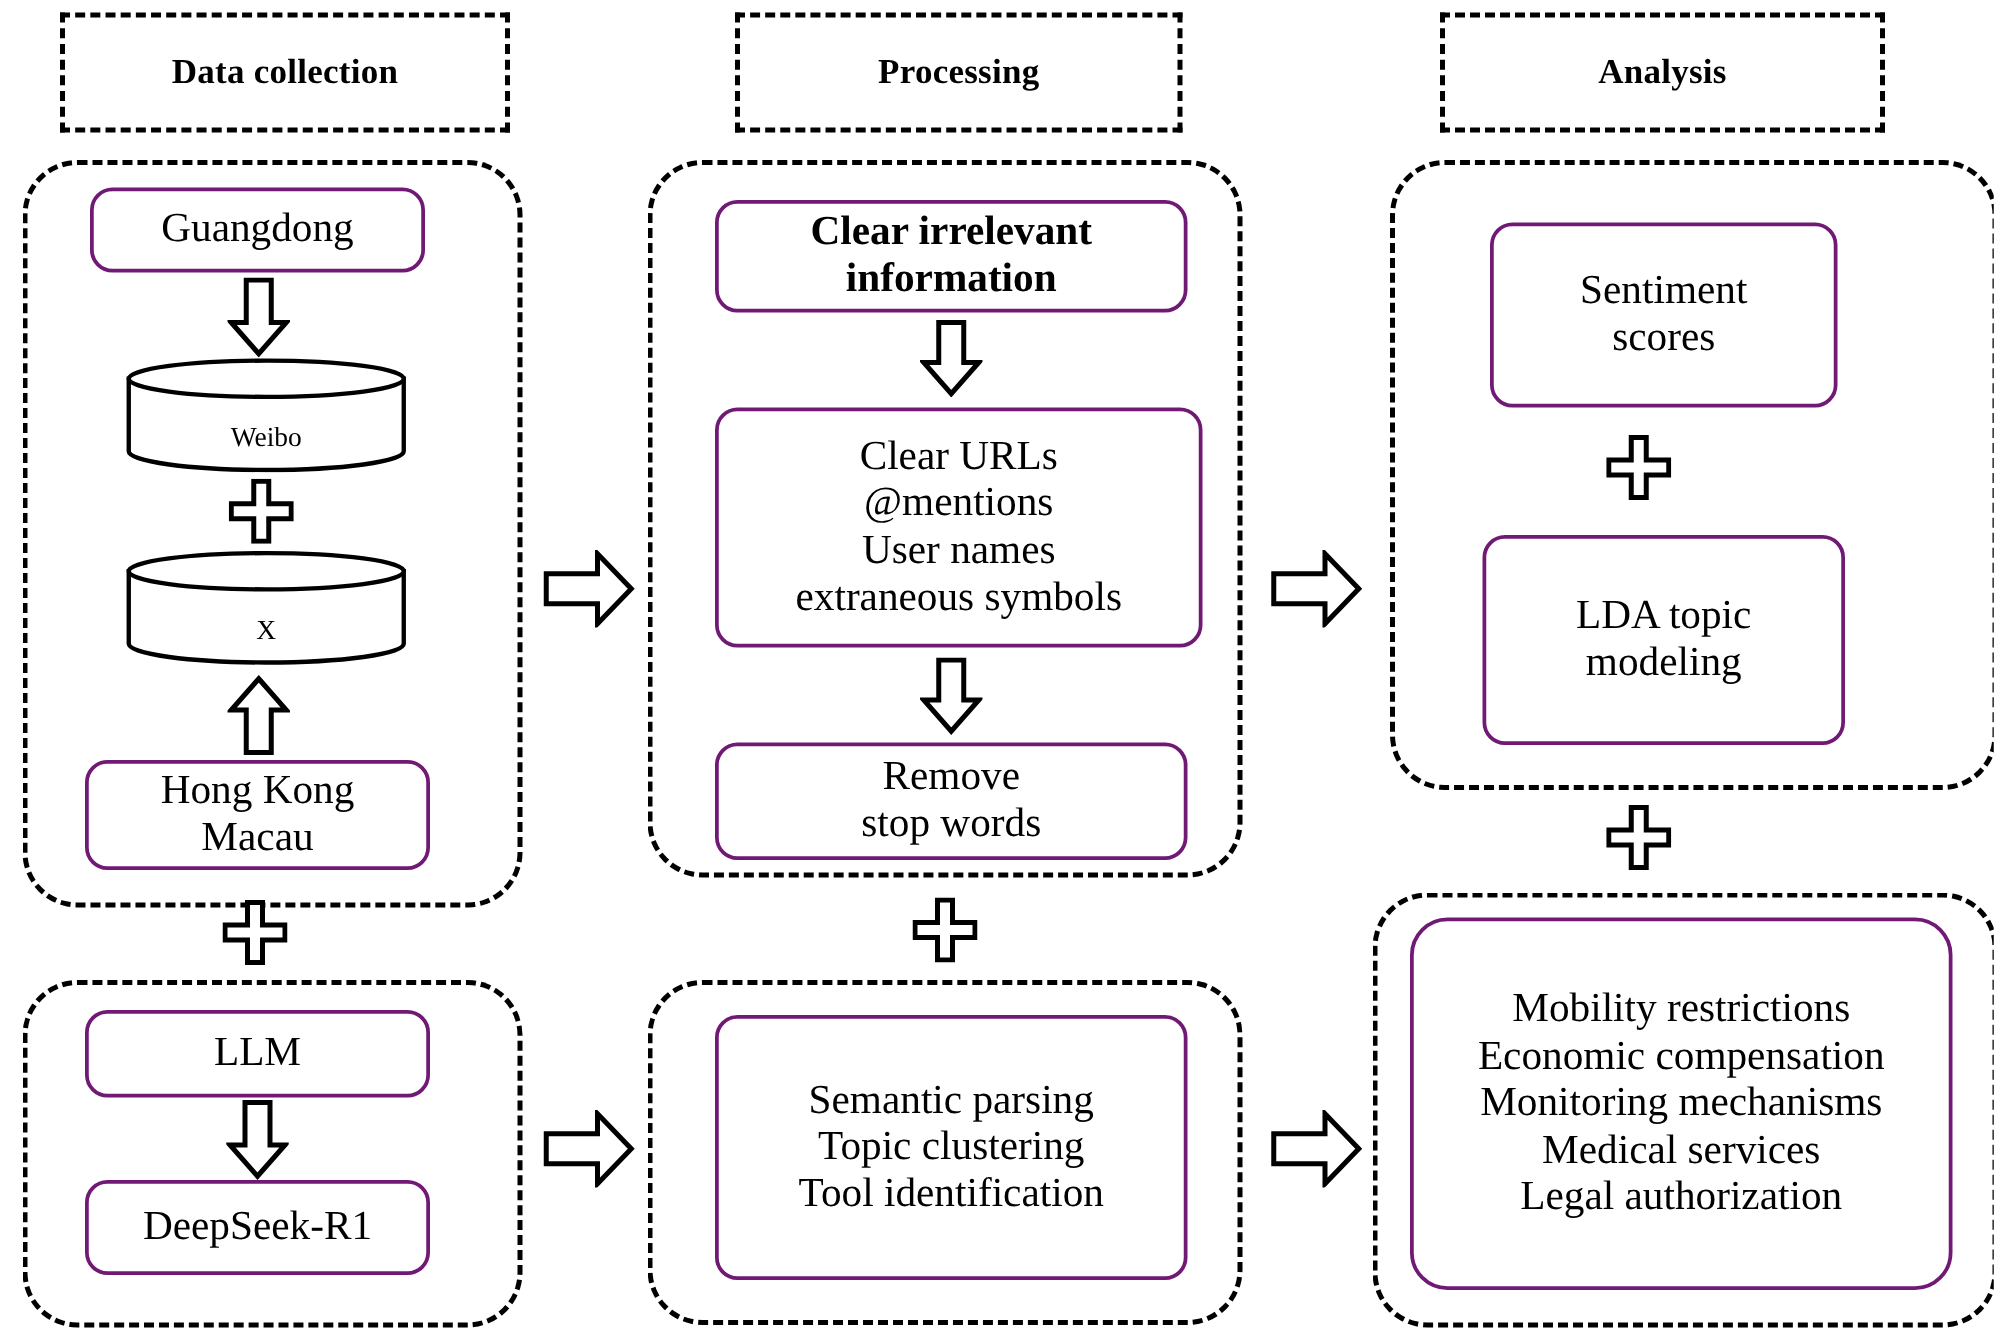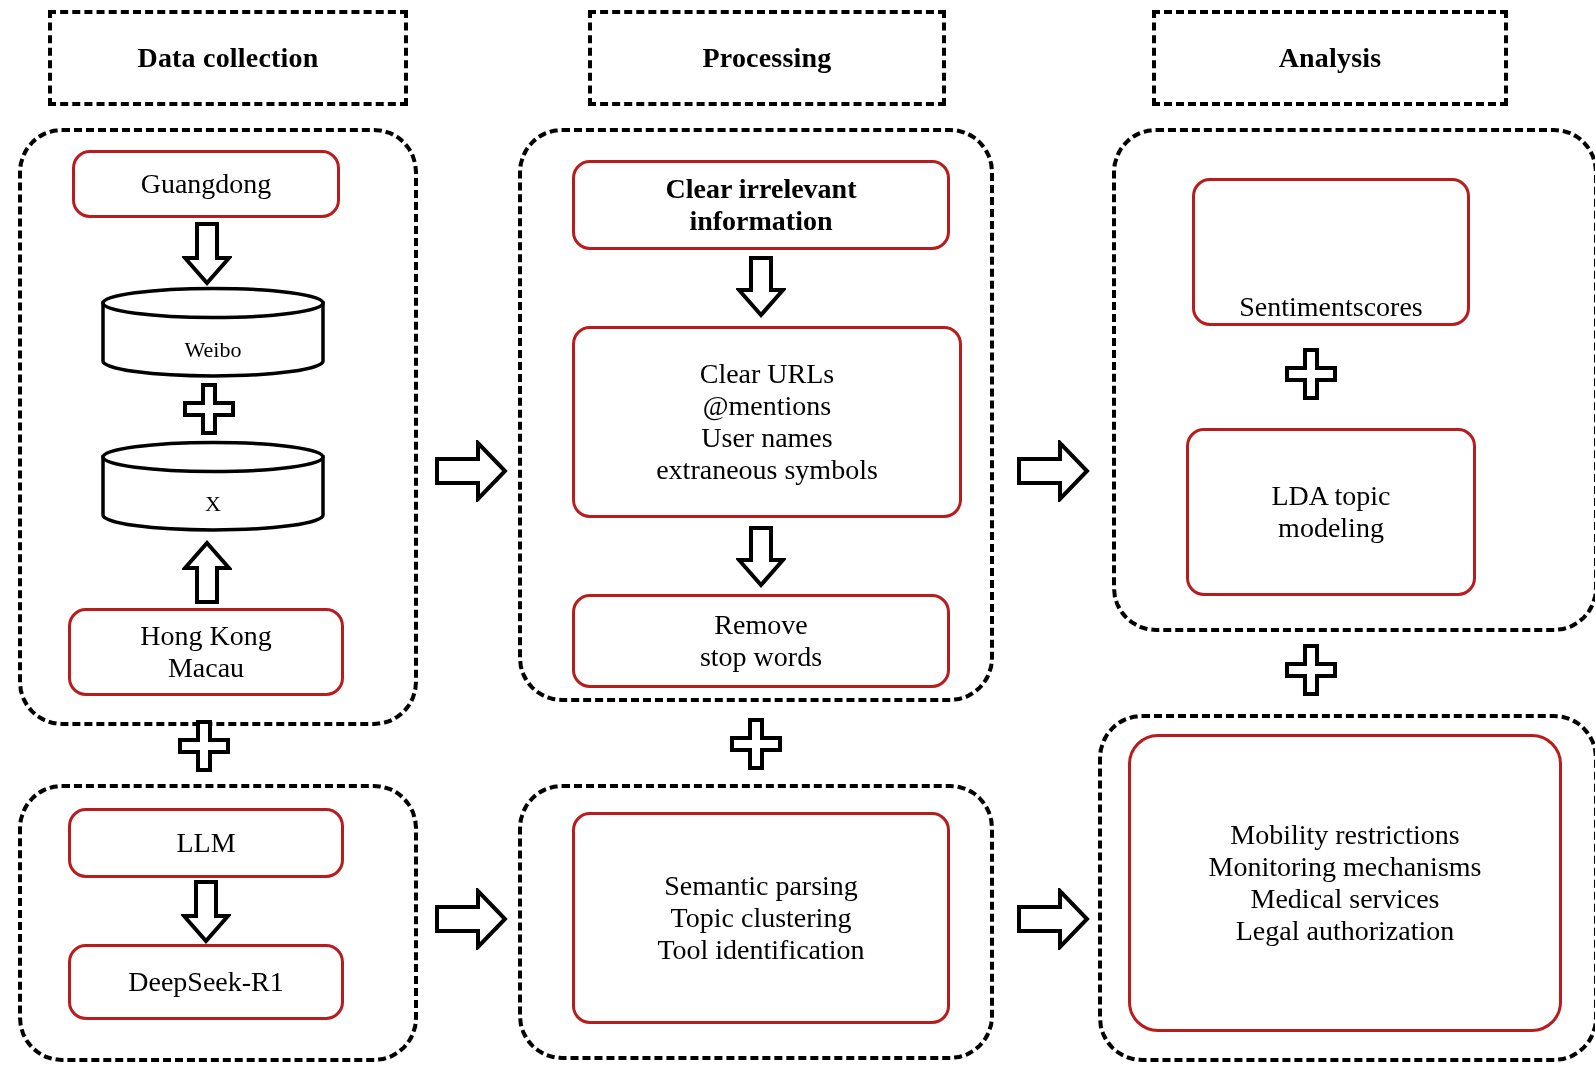--- a/index.html
+++ b/index.html
@@ -16,23 +16,23 @@
     font-weight:bold;font-size:28px;letter-spacing:.2px;
   }
 
   
   .group{
     position:absolute;border:4px dashed #000;border-radius:44px;background:#fff;
   }
 
   
   .node{
-    position:absolute;border:3px solid #b91c1c;border-radius:18px;background:#fff;
+    position:absolute;border:3px solid #701a75;border-radius:18px;background:#fff;
     display:flex;align-items:center;justify-content:center;text-align:center;
-    font-size:28px;line-height:1.14;box-sizing:border-box;padding:0 8px;
+    font-size:33px;line-height:1.14;box-sizing:border-box;padding:20px 8px;
   }
   .node .ln{display:block;white-space:nowrap;}
 
   
   .cyl{position:absolute;}
   .cyl svg{display:block;width:100%;height:100%;}
   .cyl .cap{
     position:absolute;left:0;right:0;bottom:0;height:60%;
     display:flex;align-items:center;justify-content:center;
     font-size:22px;pointer-events:none;
@@ -190,21 +190,21 @@
   <div class="group" style="left:518px;top:784px;width:468px;height:268px;"></div>
 
   <div class="node" style="left:572px;top:812px;width:378px;height:212px;flex-direction:column;">
     <span class="ln">Semantic parsing</span>
     <span class="ln">Topic clustering</span>
     <span class="ln">Tool identification</span>
   </div>
 
   <div class="group" style="left:1112px;top:128px;width:478px;height:496px;"></div>
 
-  <div class="node" style="left:1192px;top:178px;width:278px;height:148px;align-items:flex-end;">
+  <div class="node" style="left:1192px;top:178px;width:278px;height:148px;flex-direction:column;">
     <span class="ln">Sentiment</span>
     <span class="ln">scores</span>
   </div>
 
   <div class="gfx" style="left:1285px;top:348px;width:52px;height:52px;">
     <svg viewBox="0 0 52 52" preserveAspectRatio="none">
       <polygon points="20,2 32,2 32,20 50,20 50,32 32,32 32,50 20,50 20,32 2,32 2,20 20,20" fill="#fff" stroke="#000" stroke-width="4" stroke-linejoin="miter"></polygon>
     </svg>
   </div>
 
@@ -216,18 +216,19 @@
   <div class="gfx" style="left:1285px;top:644px;width:52px;height:52px;">
     <svg viewBox="0 0 52 52" preserveAspectRatio="none">
       <polygon points="20,2 32,2 32,20 50,20 50,32 32,32 32,50 20,50 20,32 2,32 2,20 20,20" fill="#fff" stroke="#000" stroke-width="4" stroke-linejoin="miter"></polygon>
     </svg>
   </div>
 
   <div class="group" style="left:1098px;top:714px;width:492px;height:340px;"></div>
 
   <div class="node" style="left:1128px;top:734px;width:434px;height:298px;flex-direction:column;border-radius:30px;">
     <span class="ln">Mobility restrictions</span>
+    <span class="ln">Economic compensation</span>
     <span class="ln">Monitoring mechanisms</span>
     <span class="ln">Medical services</span>
     <span class="ln">Legal authorization</span>
   </div>
 
 </div>
 
 </body></html>

